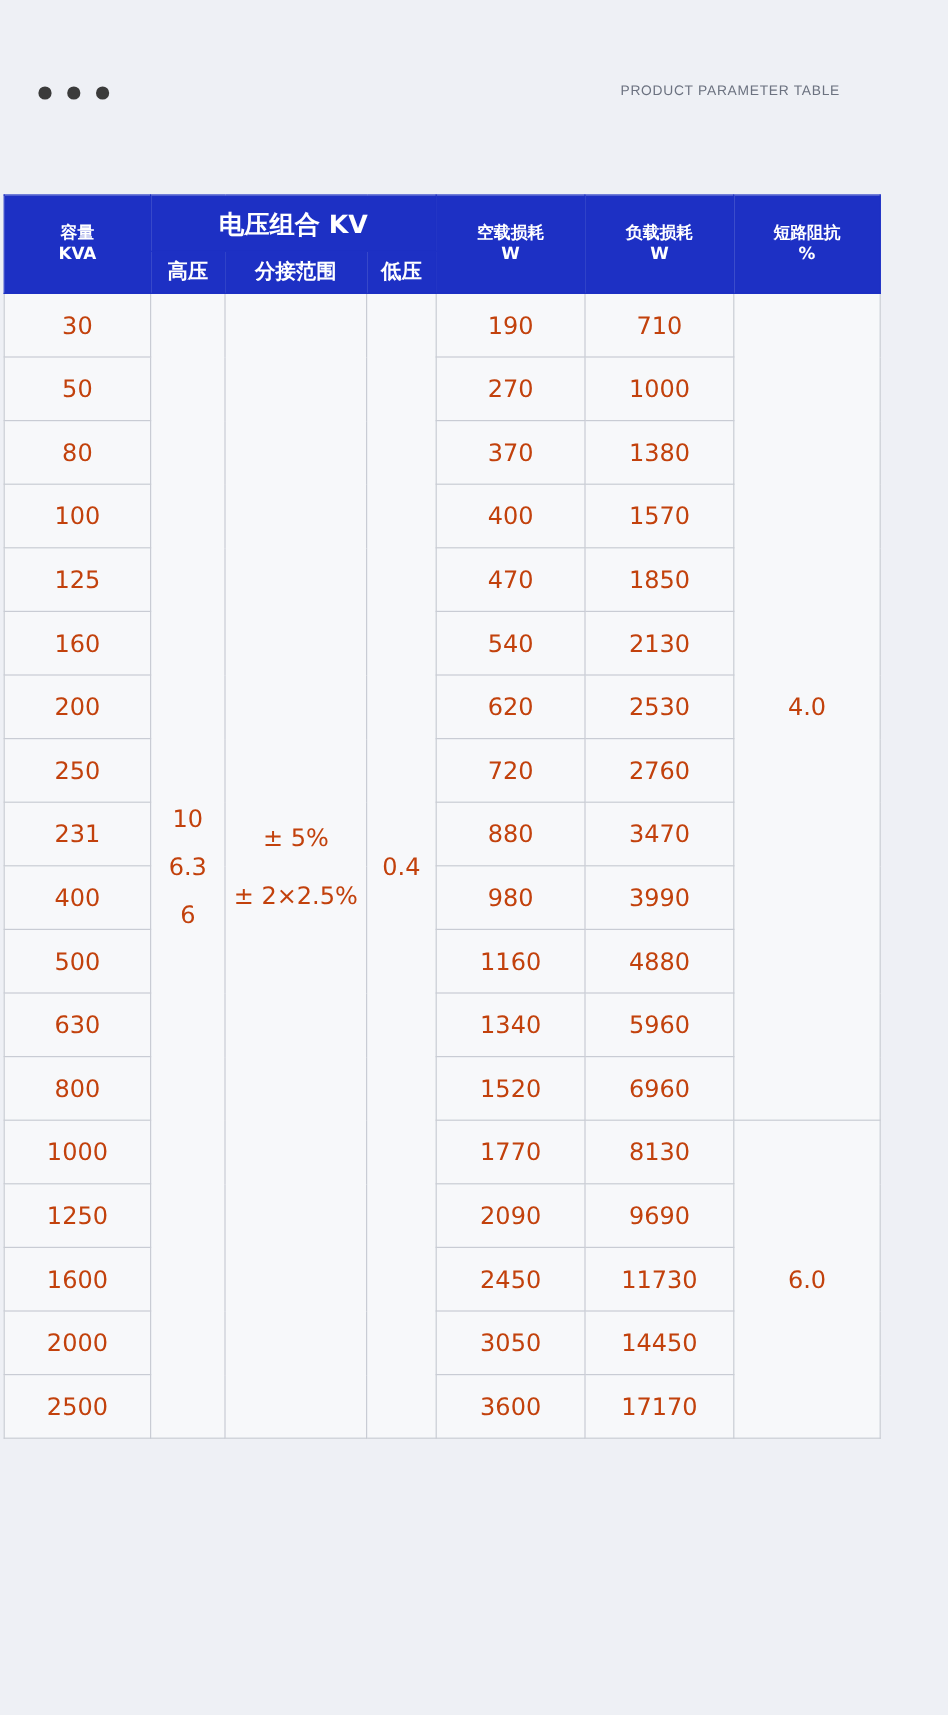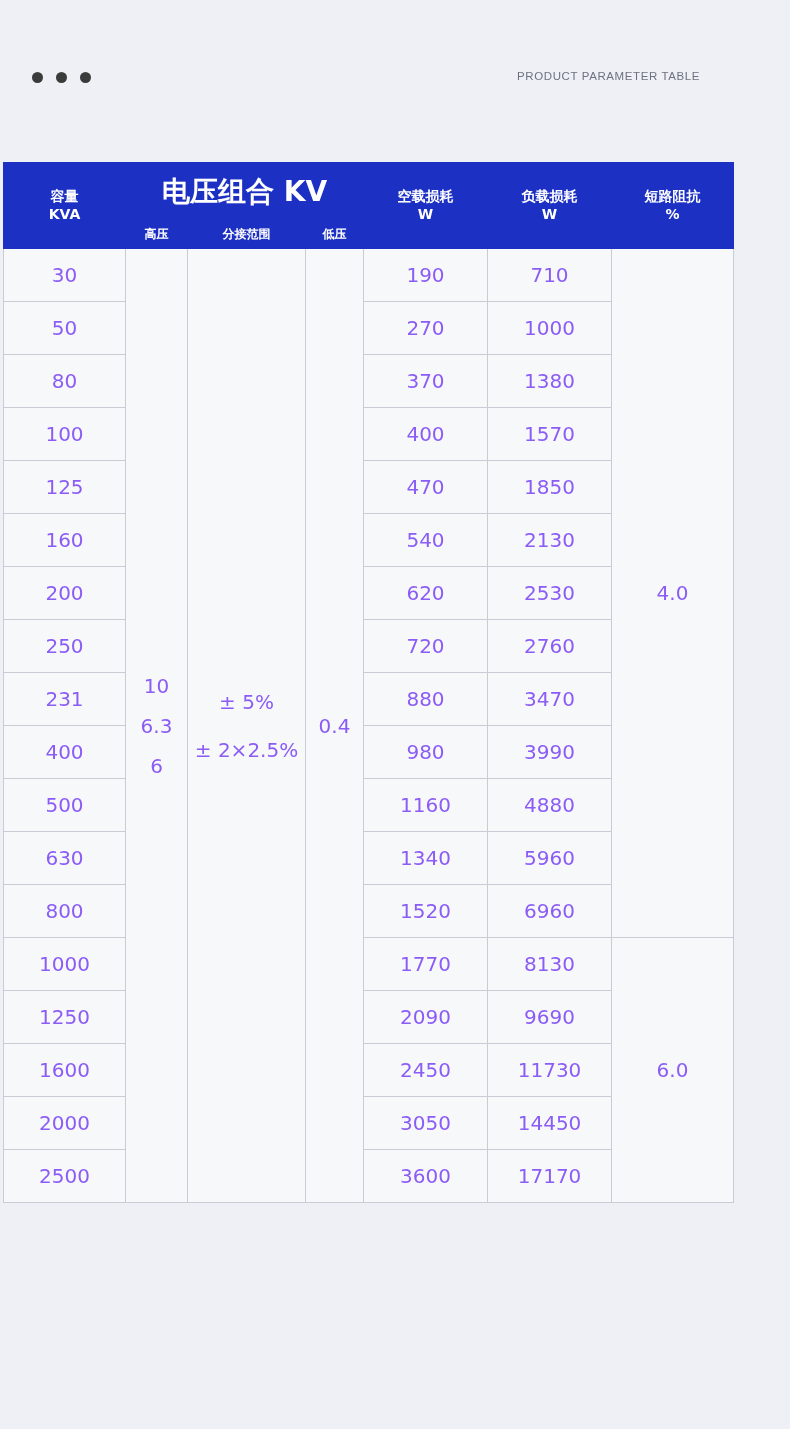--- a/index.html
+++ b/index.html
@@ -105,32 +105,32 @@
     border-color: #1d30c4;
     font-weight: bold;
     font-family: "DejaVu Sans", sans-serif;
   }
   .th-big {
     font-size: 14px;
     line-height: 1.25;
     padding: 8px 18px;
   }
   .th-sub {
-    font-size: 12px;
+    font-size: 17px;
     line-height: 1.2;
     padding: 7px 2px;
   }
   .th-group {
-    font-size: 28px;
+    font-size: 21px;
     padding: 10px 2px 8px 2px;
   }
   table.params tbody td {
     background: #f7f8fa;
     font-size: 20px;
-    color: #8b5cf6;
+    color: #c2410c;
     height: 50px;
     font-family: "DejaVu Sans", sans-serif;
   }
   td.merged {
     font-size: 21px;
     line-height: 2.0;
   }
   td.hv span {
     display: block;
   }

